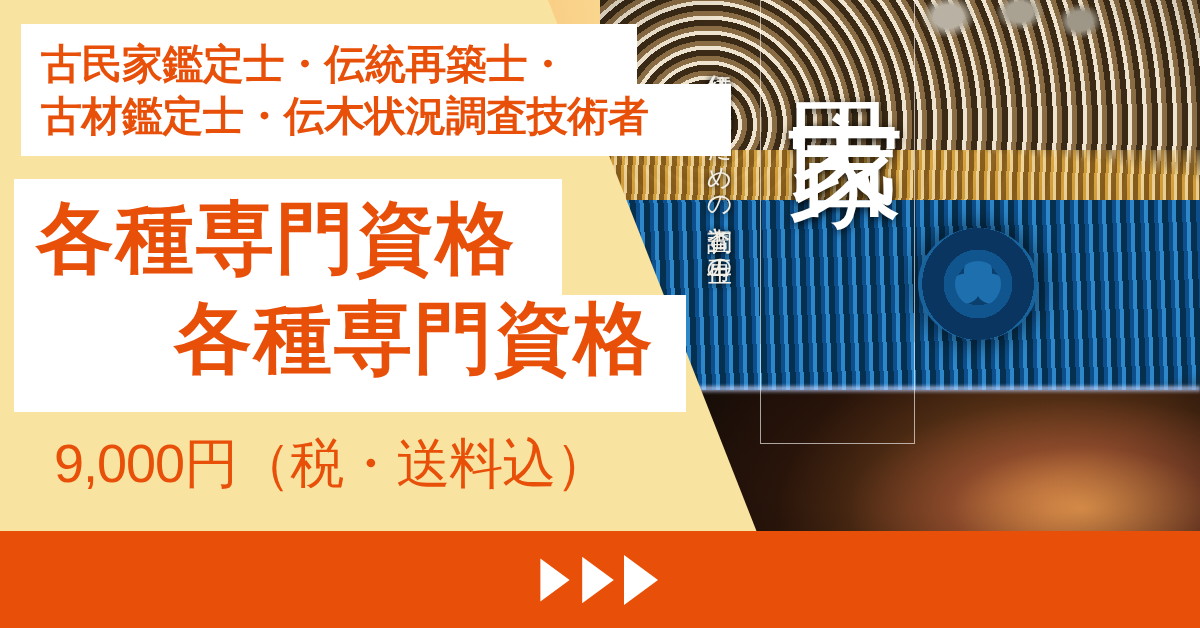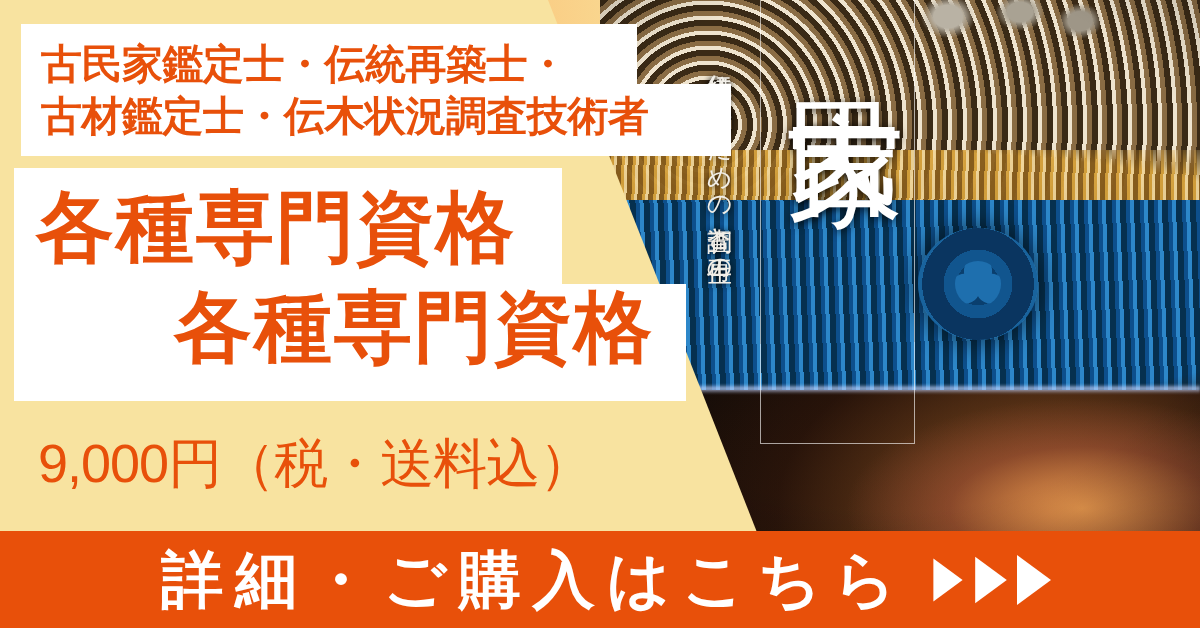--- a/index.html
+++ b/index.html
@@ -170,21 +170,21 @@
     font-size:41px;
     line-height:1.28;
     font-weight:700;
     color:#e8500a;
     letter-spacing:-0.5px;
     white-space:nowrap;
   }
 
   
   .panel-head{
-    left:14px; top:168px;
+    left:14px; top:179px;
     width:672px; height:233px;
     clip-path:polygon(0 0, 548px 0, 548px 116px, 672px 116px, 672px 233px, 0 233px);
   }
   .head-l1{
     position:absolute;
     left:22px; top:10px;
     font-size:78px;
     font-weight:700;
     color:#e8500a;
     letter-spacing:2px;
@@ -216,21 +216,21 @@
     color:#ffffff;
     font-size:45px;
     font-weight:700;
     display:flex;
     align-items:center;
     justify-content:center;
     letter-spacing:0px;
     line-height:1;
   }
   .price-text{
-    margin-left:20px;
+    margin-left:36px;
     font-size:54px;
     color:#e8500a;
     font-weight:400;
     letter-spacing:-1px;
     white-space:nowrap;
     line-height:1;
   }
 
   
   .cta{
@@ -301,21 +301,20 @@
   <div class="panel panel-head">
     <div class="head-l1">各種専門資格</div>
     <div class="head-l2">各種専門資格</div>
   </div>
 
   <div class="price-row">
     <div class="price-text">9,000円（税・送料込）</div>
   </div>
 
   <div class="cta">
-    <span class="cta-label">詳細・ご購入はこちら</span>
     <span class="cta-arrows">
       <span class="arrow a1"></span>
       <span class="arrow a2"></span>
       <span class="arrow a3"></span>
     </span>
   </div>
 
 </div>
 
 </body></html>

